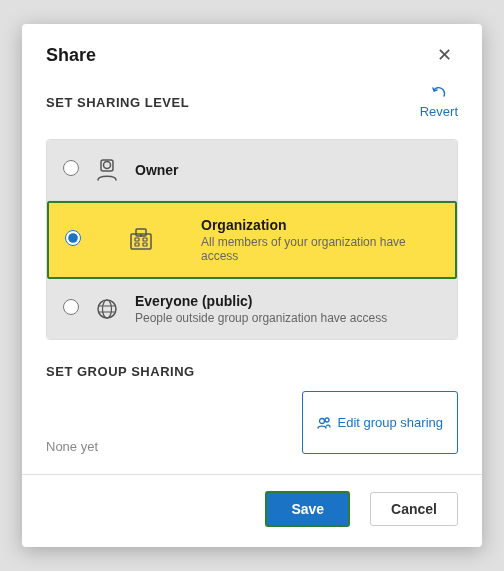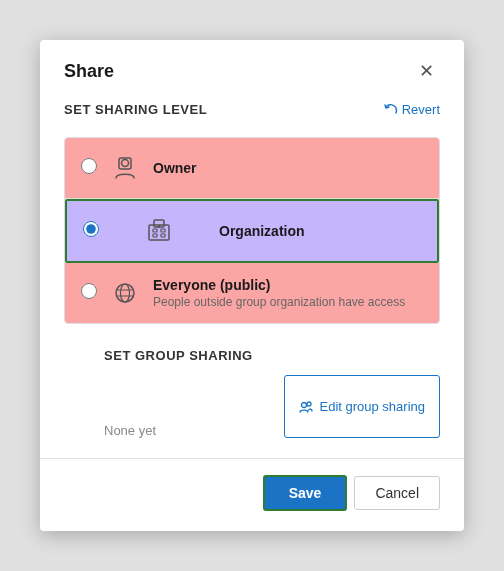--- a/index.html
+++ b/index.html
@@ -6,21 +6,21 @@
     body {
       background: #e0e0e0;
       display: flex;
       align-items: center;
       justify-content: center;
       min-height: 100vh;
       font-family: -apple-system, BlinkMacSystemFont, 'Segoe UI', Arial, sans-serif;
     }
     .dialog {
       background: #fff;
-      width: 424px;
+      width: 460px;
       border-radius: 4px;
       box-shadow: 0 4px 20px rgba(0,0,0,0.25);
       padding: 20px 24px 20px 24px;
       position: relative;
     }
     .dialog-header {
       display: flex;
       align-items: center;
       justify-content: space-between;
       margin-bottom: 20px;
@@ -57,43 +57,44 @@
     .revert-link {
       display: flex;
       align-items: center;
       gap: 4px;
       color: #1a73c4;
       font-size: 13px;
       cursor: pointer;
       text-decoration: none;
       background: none;
       border: none;
+      flex-direction: column;
     }
 
     .options-list {
       display: flex;
       flex-direction: column;
       gap: 0;
       border: 1px solid #ddd;
       border-radius: 4px;
       overflow: hidden;
       margin-bottom: 24px;
     }
     .option-item {
       display: flex;
       align-items: center;
       gap: 12px;
       padding: 14px 16px;
-      background: #fca5a5;
+      background: #e5e5e5;
       border-bottom: 1px solid #ddd;
       cursor: pointer;
     }
     .option-item:last-child { border-bottom: none; }
     .option-item.selected {
-      background: #c4b5fd;
+      background: #fde047;
       border: 2px solid #2e7d32;
       border-radius: 2px;
       gap: 44px;
     }
     .option-item.selected .option-radio input { accent-color: #1a73c4; }
 
     .option-radio {
       flex-shrink: 0;
     }
     .option-radio input[type="radio"] {
@@ -116,21 +117,21 @@
       font-size: 14px;
       font-weight: 600;
       color: #1a1a1a;
     }
     .option-desc {
       font-size: 12px;
       color: #666;
       margin-top: 2px;
     }
 
-    .group-section { margin-bottom: 20px; margin-left: 40px; }
+    .group-section { margin-bottom: 20px; }
     .group-section .section-label { margin-bottom: 12px; display: block; }
     .group-content {
       display: flex;
       align-items: flex-end;
       justify-content: space-between;
       min-height: 36px;
     }
     .none-yet {
       font-size: 13px;
       color: #888;
@@ -150,40 +151,41 @@
 
     .divider {
       height: 1px;
       background: #e0e0e0;
       margin: 0 -24px 16px -24px;
     }
     .dialog-footer {
       display: flex;
       align-items: center;
       justify-content: flex-end;
-      gap: 7px;
+      gap: 20px;
     }
     .save-btn {
       background: #1a73c4;
       color: #fff;
       border: 2px solid #2e7d32;
       padding: 8px 24px;
       border-radius: 3px;
       font-size: 14px;
       font-weight: 600;
       cursor: pointer;
     }
     .cancel-btn {
       background: #fff;
       color: #333;
       border: 1px solid #ccc;
       padding: 8px 20px;
       border-radius: 3px;
       font-size: 14px;
       cursor: pointer;
+      font-weight: bold;
     }
 
     
     svg { display: block; }
   </style>
 </head>
 <body>
 
 <div class="dialog">
   <div class="dialog-header">
@@ -232,20 +234,21 @@
           <rect x="8" y="2" width="10" height="7" rx="1" stroke="#555" stroke-width="1.5" fill="none"></rect>
           <line x1="13" y1="7" x2="13" y2="10" stroke="#555" stroke-width="1.5"></line>
           <rect x="7" y="11" width="4" height="3" rx="0.5" stroke="#555" stroke-width="1.2" fill="none"></rect>
           <rect x="15" y="11" width="4" height="3" rx="0.5" stroke="#555" stroke-width="1.2" fill="none"></rect>
           <rect x="7" y="16" width="4" height="3" rx="0.5" stroke="#555" stroke-width="1.2" fill="none"></rect>
           <rect x="15" y="16" width="4" height="3" rx="0.5" stroke="#555" stroke-width="1.2" fill="none"></rect>
         </svg>
       </div>
       <div class="option-text">
         <div class="option-name">Organization</div>
+        <div class="option-desc">All members of your organization have access</div>
       </div>
     </div>
 
     <div class="option-item">
       <div class="option-radio">
         <input type="radio" name="sharing" value="everyone" style="">
       </div>
       <div class="option-icon">
         <svg width="26" height="26" viewBox="0 0 26 26" fill="none">
           <circle cx="13" cy="13" r="9" stroke="#555" stroke-width="1.5" fill="none"></circle>

